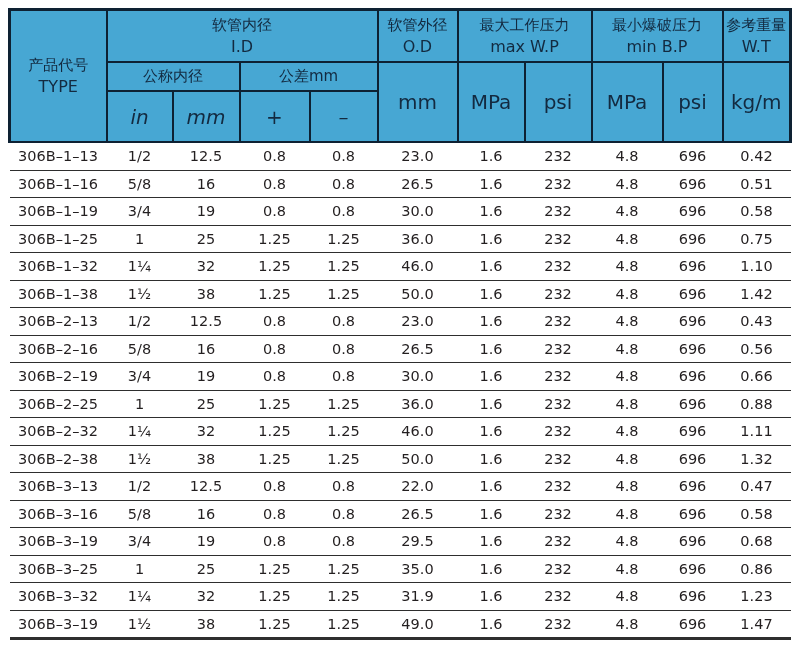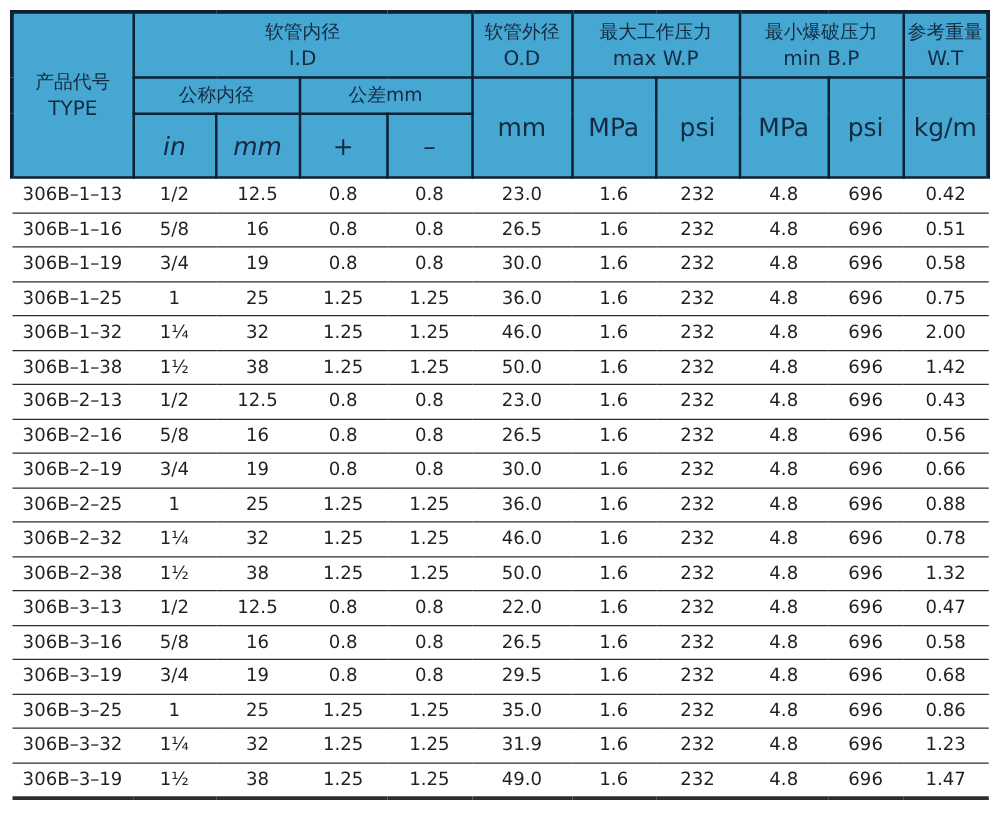--- a/index.html
+++ b/index.html
@@ -183,21 +183,21 @@
           <td>306B–1–32</td>
           <td>1¼</td>
           <td>32</td>
           <td>1.25</td>
           <td>1.25</td>
           <td>46.0</td>
           <td>1.6</td>
           <td>232</td>
           <td>4.8</td>
           <td>696</td>
-          <td>2.00</td>
+          <td>1.10</td>
         </tr>
         <tr>
           <td>306B–1–38</td>
           <td>1½</td>
           <td>38</td>
           <td>1.25</td>
           <td>1.25</td>
           <td>50.0</td>
           <td>1.6</td>
           <td>232</td>
@@ -261,21 +261,21 @@
           <td>306B–2–32</td>
           <td>1¼</td>
           <td>32</td>
           <td>1.25</td>
           <td>1.25</td>
           <td>46.0</td>
           <td>1.6</td>
           <td>232</td>
           <td>4.8</td>
           <td>696</td>
-          <td>0.78</td>
+          <td>1.11</td>
         </tr>
         <tr>
           <td>306B–2–38</td>
           <td>1½</td>
           <td>38</td>
           <td>1.25</td>
           <td>1.25</td>
           <td>50.0</td>
           <td>1.6</td>
           <td>232</td>

